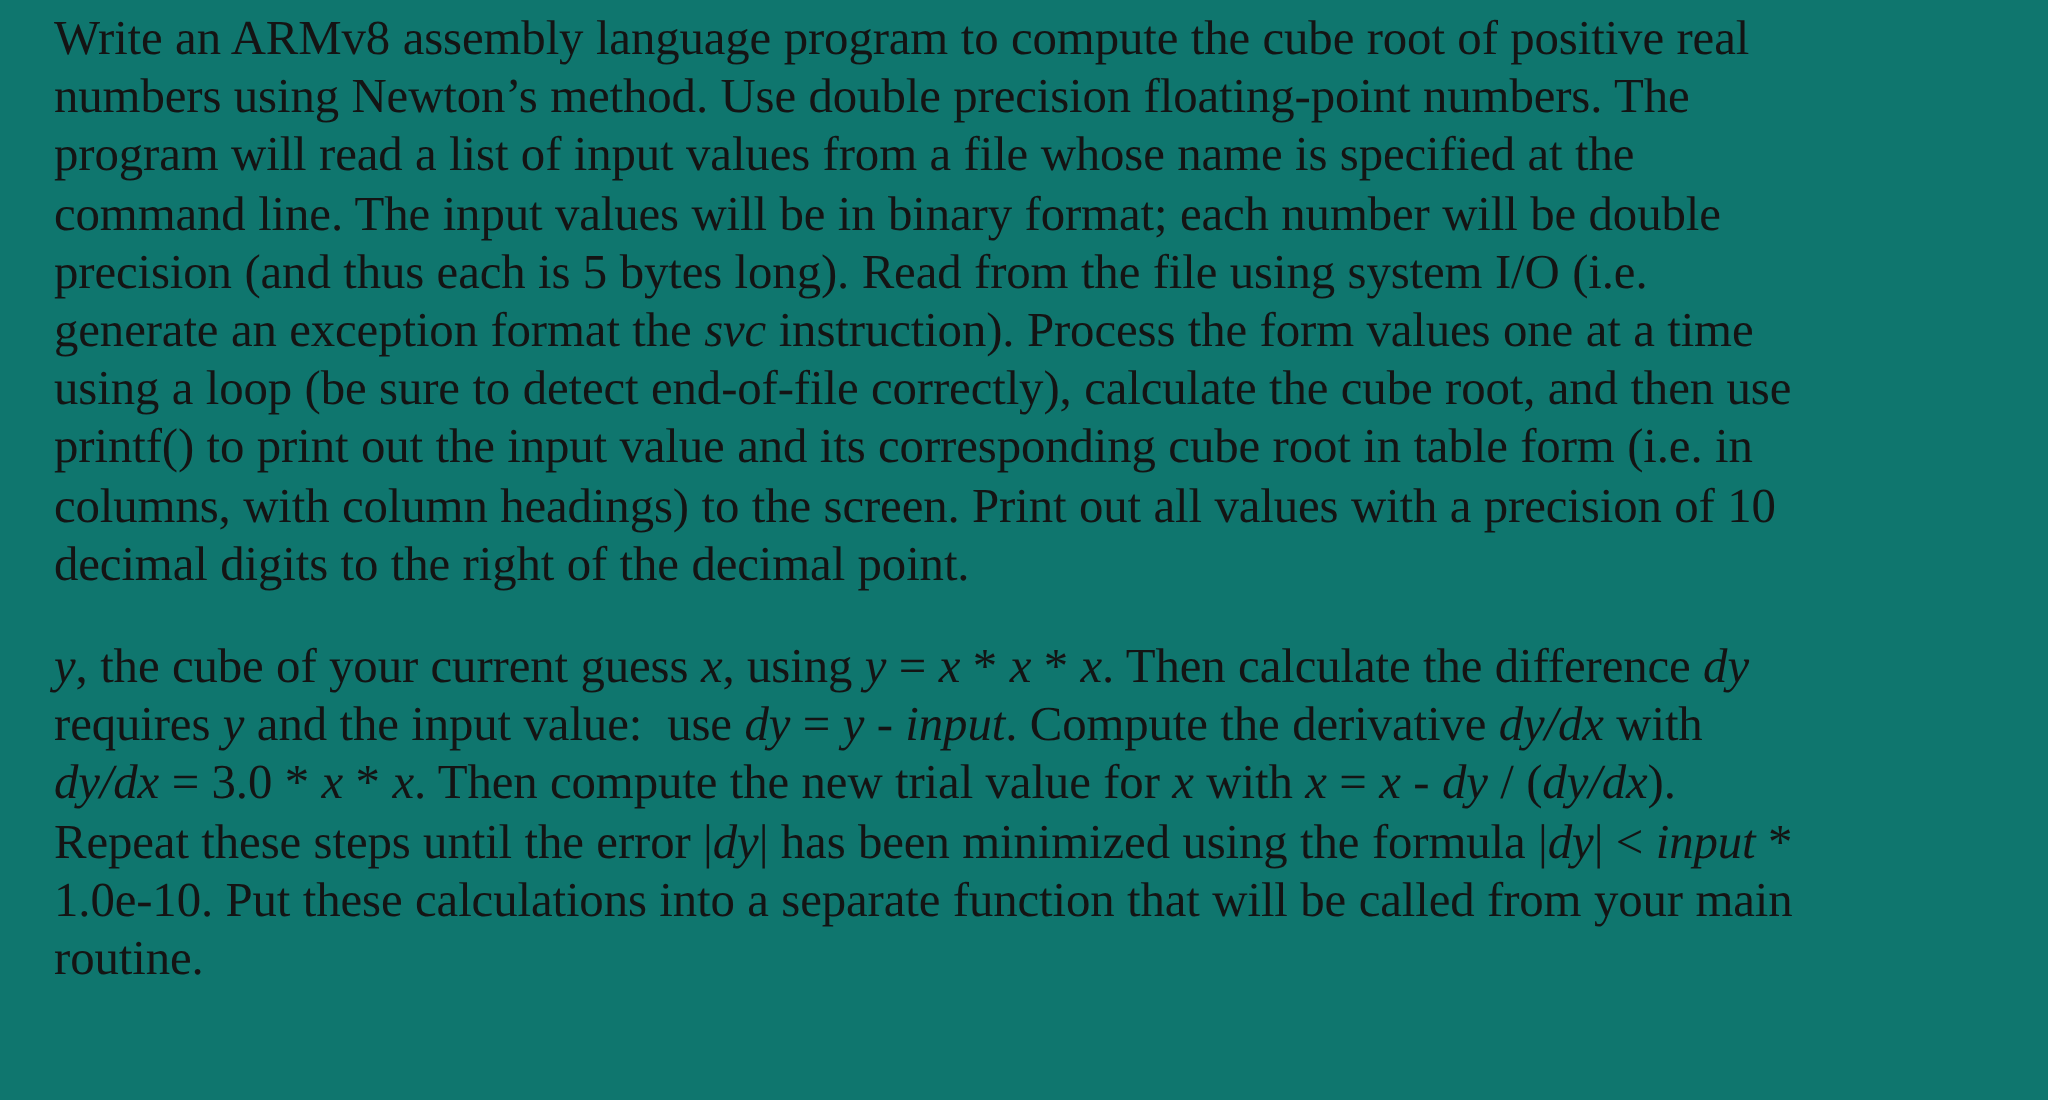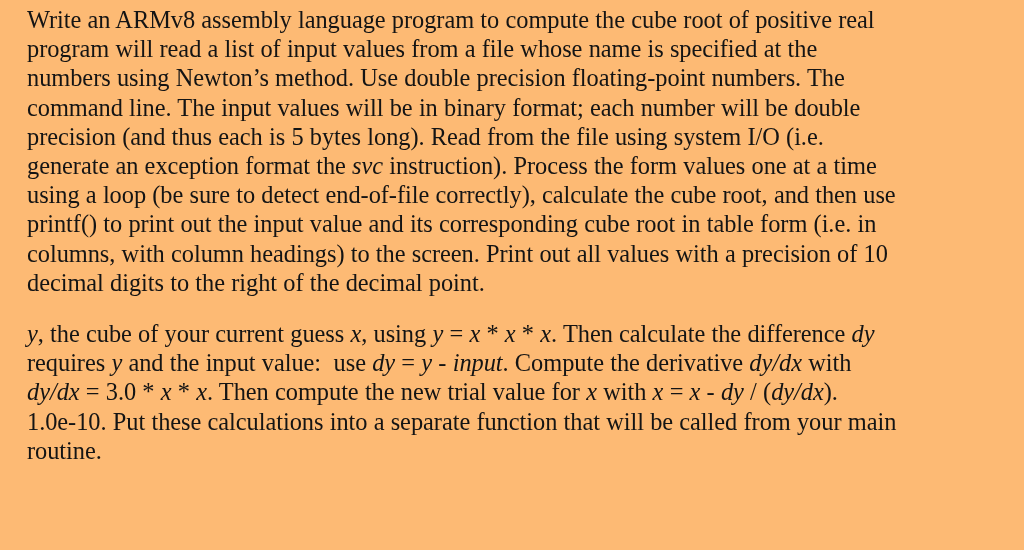--- a/index.html
+++ b/index.html
@@ -13,21 +13,21 @@
     overflow: hidden;
     font-family: "Liberation Serif", "DejaVu Serif", serif;
     color: #121212;
     -webkit-font-smoothing: none;
   }
   #doc {
     box-sizing: border-box;
     width: 1024px;
     height: 550px;
     padding: 2px 22px 0 27px;
-    background: #fdba74;
+    background: #0f766e;
   }
   .para {
     font-size: 24.4px;
     line-height: 29.2px;
     text-align: left;
     margin: 0;
     letter-spacing: -0.05px;
     word-spacing: 0.2px;
     color: #141414;
   }
@@ -44,30 +44,31 @@
     display: block;
     white-space: pre;
   }
 </style>
 </head>
 <body>
 
 <div id="doc">
   <p class="para para-1">
       <span class="ln"><span>Write an ARMv8 assembly language program to compute the cube root of positive real</span></span>
+      <span class="ln"><span>numbers using Newton’s method. Use double precision floating-point numbers. The</span></span>
       <span class="ln"><span>program will read a list of input values from a file whose name is specified at the</span></span>
-      <span class="ln"><span>numbers using Newton’s method. Use double precision floating-point numbers. The</span></span>
       <span class="ln"><span>command line. The input values will be in binary format; each number will be double</span></span>
       <span class="ln"><span>precision (and thus each is 5 bytes long). Read from the file using system I/O (i.e.</span></span>
       <span class="ln"><span>generate an exception format the </span><span class="it">svc</span><span> instruction). Process the form values one at a time</span></span>
       <span class="ln"><span>using a loop (be sure to detect end-of-file correctly), calculate the cube root, and then use</span></span>
       <span class="ln"><span>printf() to print out the input value and its corresponding cube root in table form (i.e. in</span></span>
       <span class="ln"><span>columns, with column headings) to the screen. Print out all values with a precision of 10</span></span>
       <span class="ln"><span>decimal digits to the right of the decimal point.</span></span>
     </p>
   <p class="para para-2">
       <span class="ln"><span class="it">y</span><span>, the cube of your current guess </span><span class="it">x</span><span>, using </span><span class="it">y</span><span> = </span><span class="it">x</span><span> * </span><span class="it">x</span><span> * </span><span class="it">x</span><span>. Then calculate the difference </span><span class="it">dy</span></span>
       <span class="ln"><span>requires </span><span class="it">y</span><span> and the input value:  use </span><span class="it">dy</span><span> = </span><span class="it">y</span><span> - </span><span class="it">input</span><span>. Compute the derivative </span><span class="it">dy/dx</span><span> with</span></span>
       <span class="ln"><span class="it">dy/dx</span><span> = 3.0 * </span><span class="it">x</span><span> * </span><span class="it">x</span><span>. Then compute the new trial value for </span><span class="it">x</span><span> with </span><span class="it">x</span><span> = </span><span class="it">x</span><span> - </span><span class="it">dy</span><span> / (</span><span class="it">dy/dx</span><span>).</span></span>
+      <span class="ln"><span>Repeat these steps until the error |</span><span class="it">dy</span><span>| has been minimized using the formula |</span><span class="it">dy</span><span>| &lt; </span><span class="it">input</span><span> *</span></span>
       <span class="ln"><span>1.0e-10. Put these calculations into a separate function that will be called from your main</span></span>
       <span class="ln"><span>routine.</span></span>
     </p>
 </div>
 
 </body></html>

